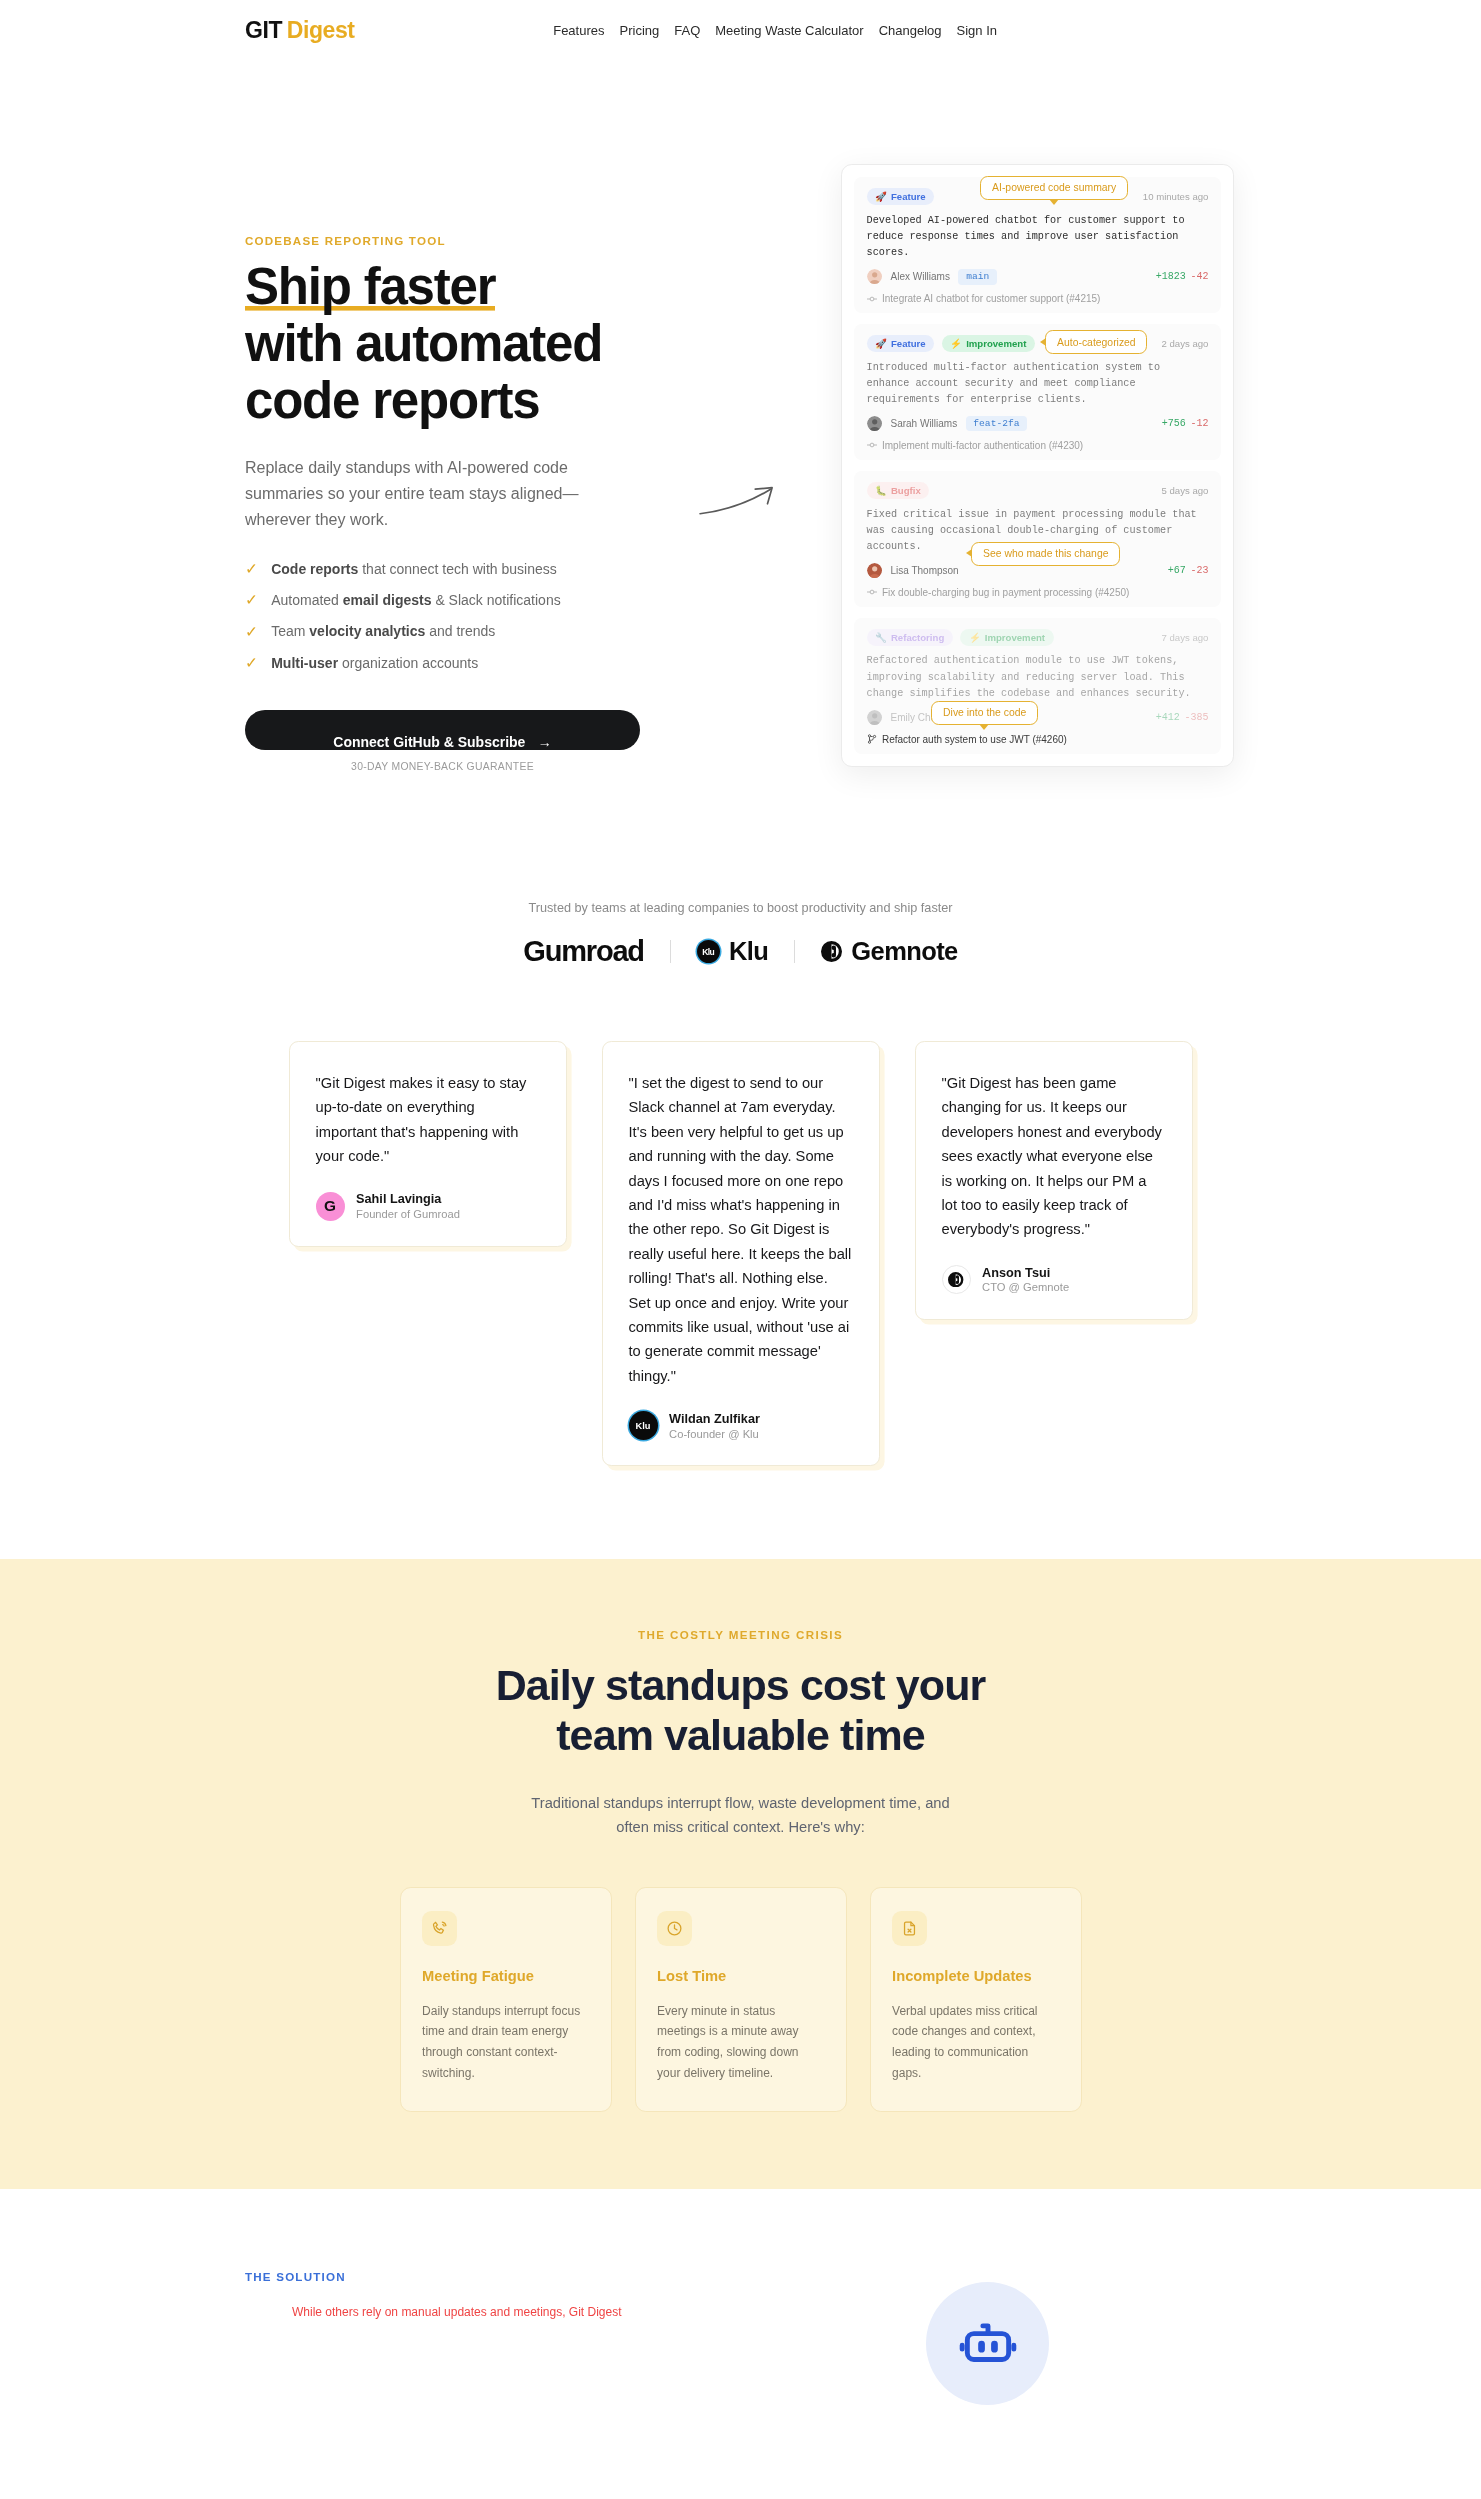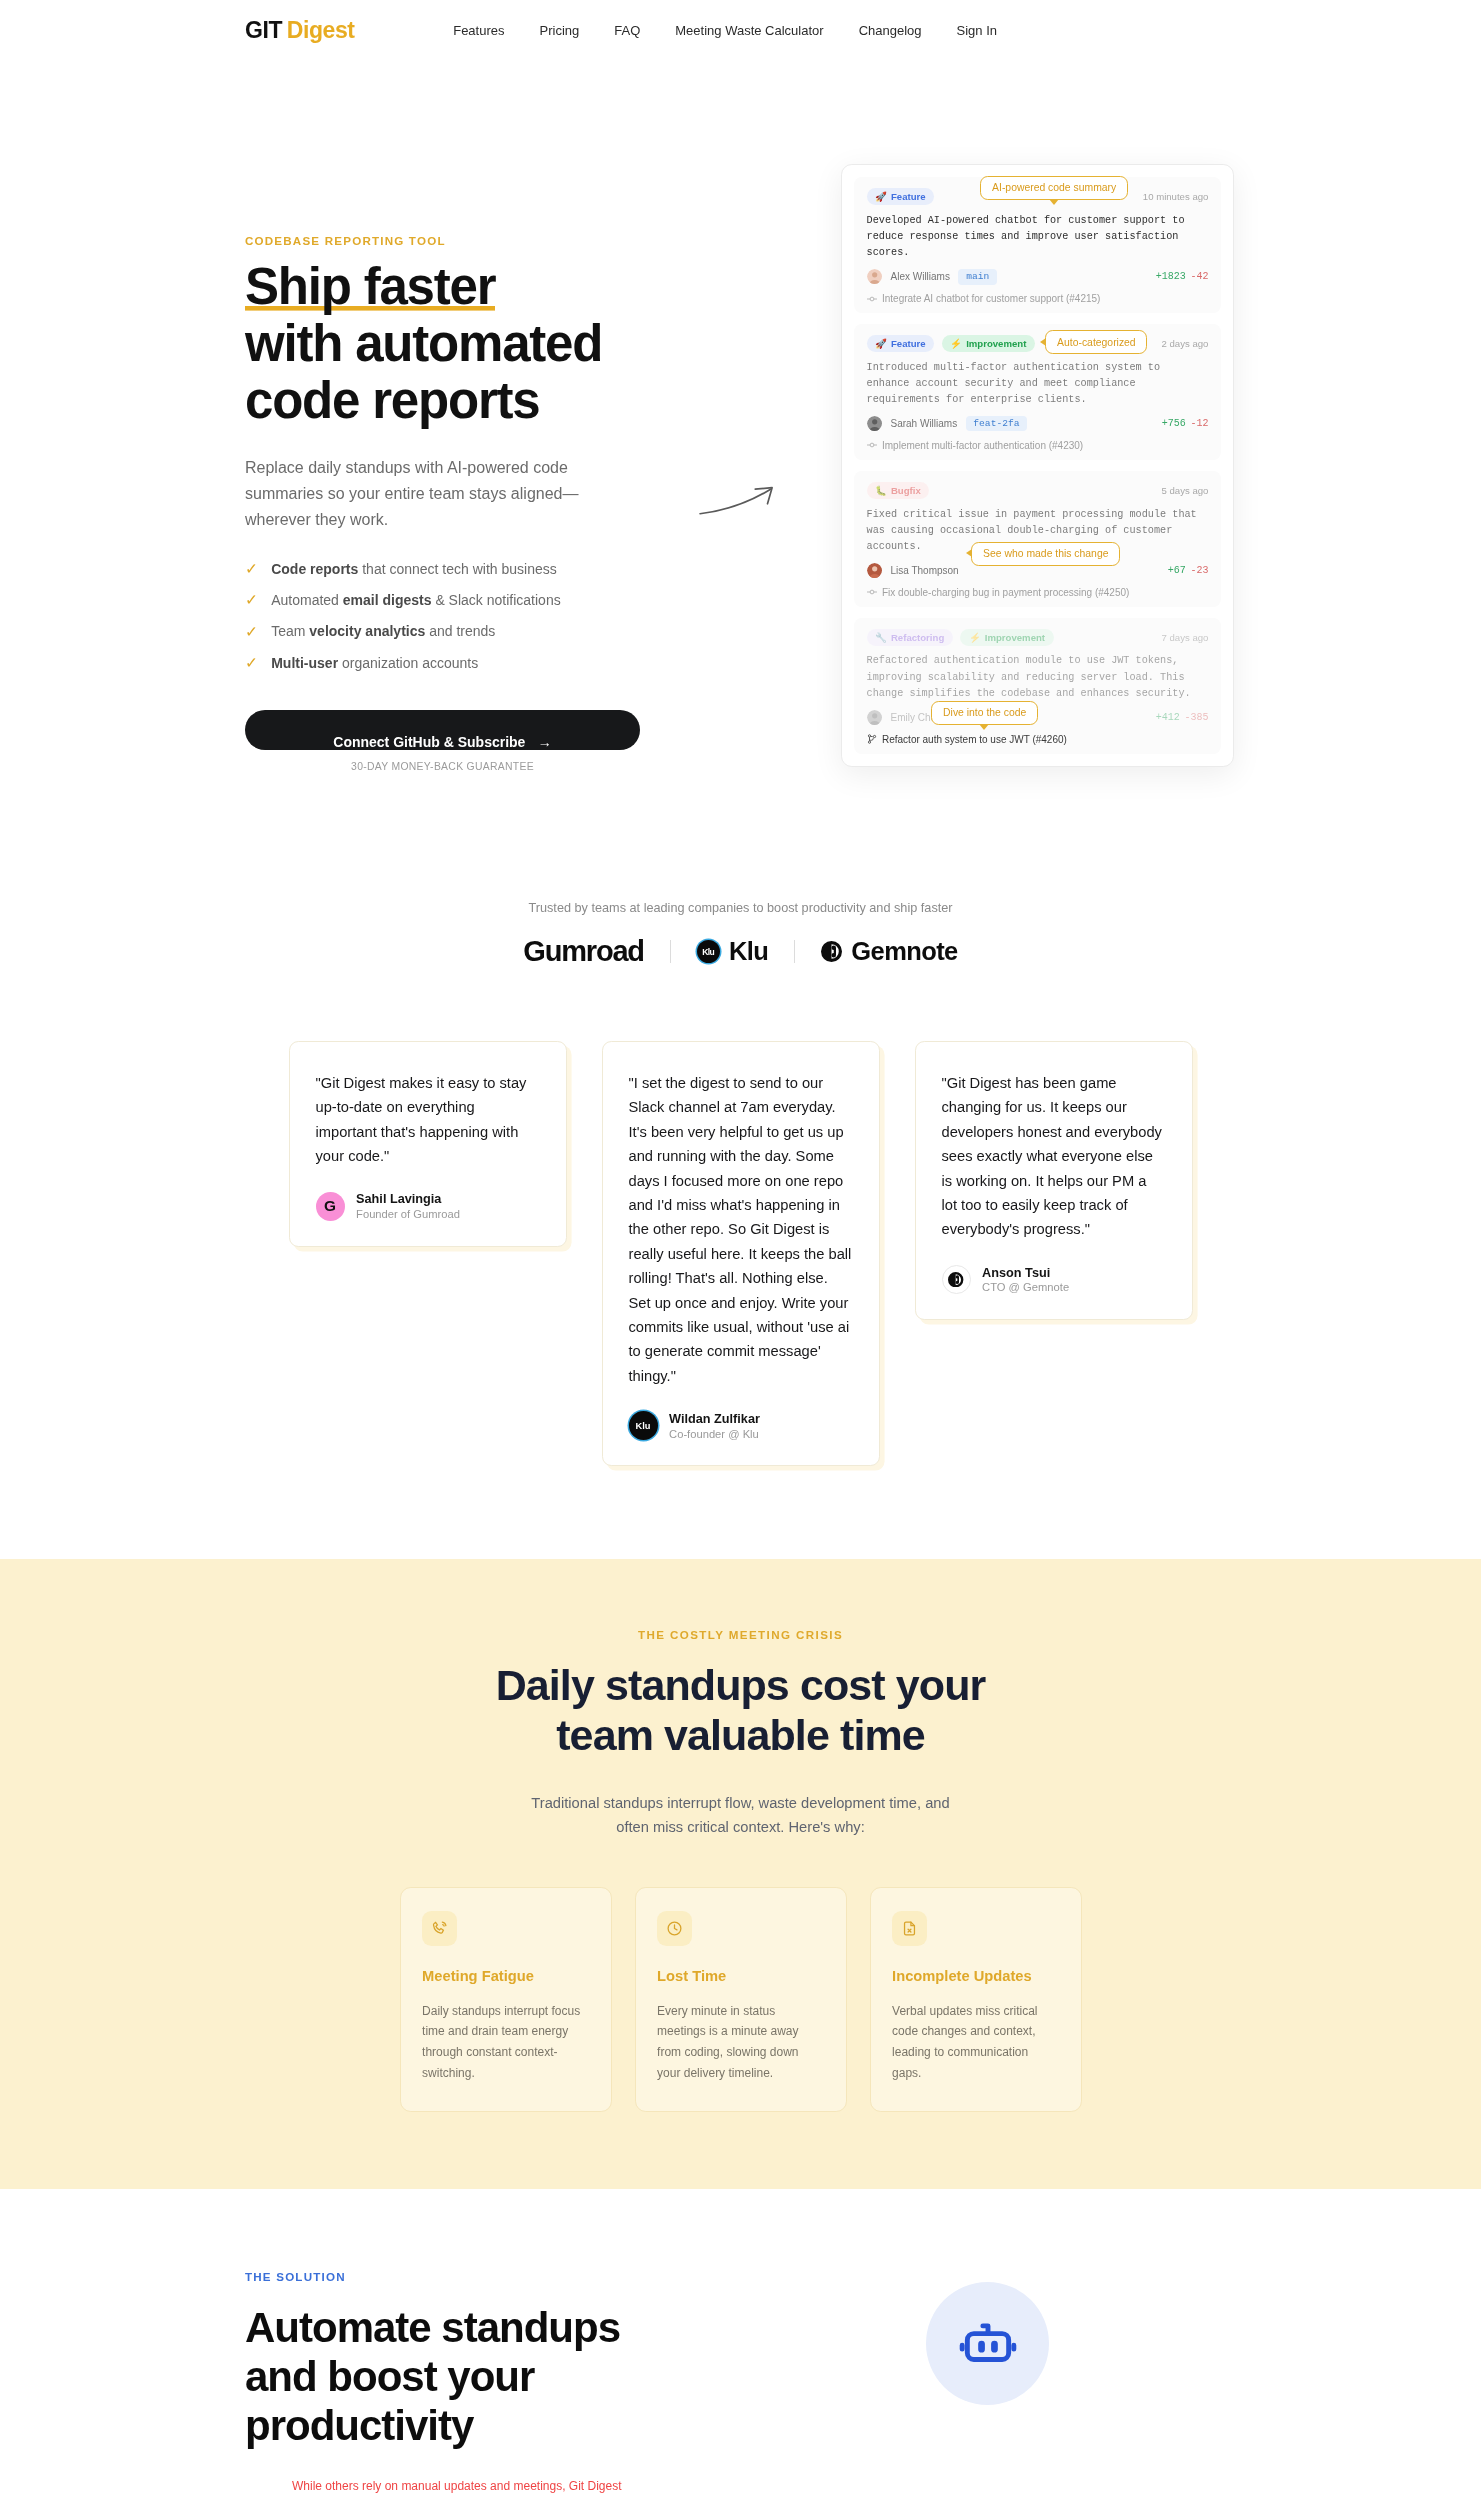--- a/index.html
+++ b/index.html
@@ -20,21 +20,21 @@
     padding: 0 245px;
     background: #fff;
   }
   .logo { font-size: 23px; font-weight: 800; letter-spacing: -0.4px; }
   .logo .git { color: #111; }
   .logo .digest { color: #e8ac22; margin-left: 4.6px; }
   .nav-links {
     margin-left: auto;
     display: flex;
     align-items: center;
-    gap: 35px;
+    gap: 15px;
     padding-right: 239px;
   }
   .nav-link {
     font-size: 13px;
     color: #2b2b2b;
     text-decoration: none;
     white-space: nowrap;
   }
 
   
@@ -664,21 +664,20 @@
         </div>
         <div class="ctitle">Incomplete Updates</div>
         <div class="ctext">Verbal updates miss critical code changes and context, leading to communication gaps.</div>
       </div>
 
     </div>
   </div>
 
   <div class="solution">
     <div class="sol-eyebrow">THE SOLUTION</div>
-    <h2 class="sol-title">Automate standups and boost your productivity</h2>
     <p class="sol-sub">While others rely on manual updates and meetings, Git Digest</p>
     <div class="robot">
       <svg width="62" height="62" viewBox="0 0 24 24" fill="none" stroke="#2553d6" stroke-width="1.9" stroke-linecap="round" stroke-linejoin="round">
         <rect x="4" y="8" width="16" height="10" rx="2.5"></rect>
         <path d="M12 8V5h-2"></path>
         <path d="M2 12.5v1.5M22 12.5v1.5"></path>
         <path d="M9.5 12v2M14.5 12v2" stroke-width="2.6"></path>
       </svg>
     </div>
   </div>

